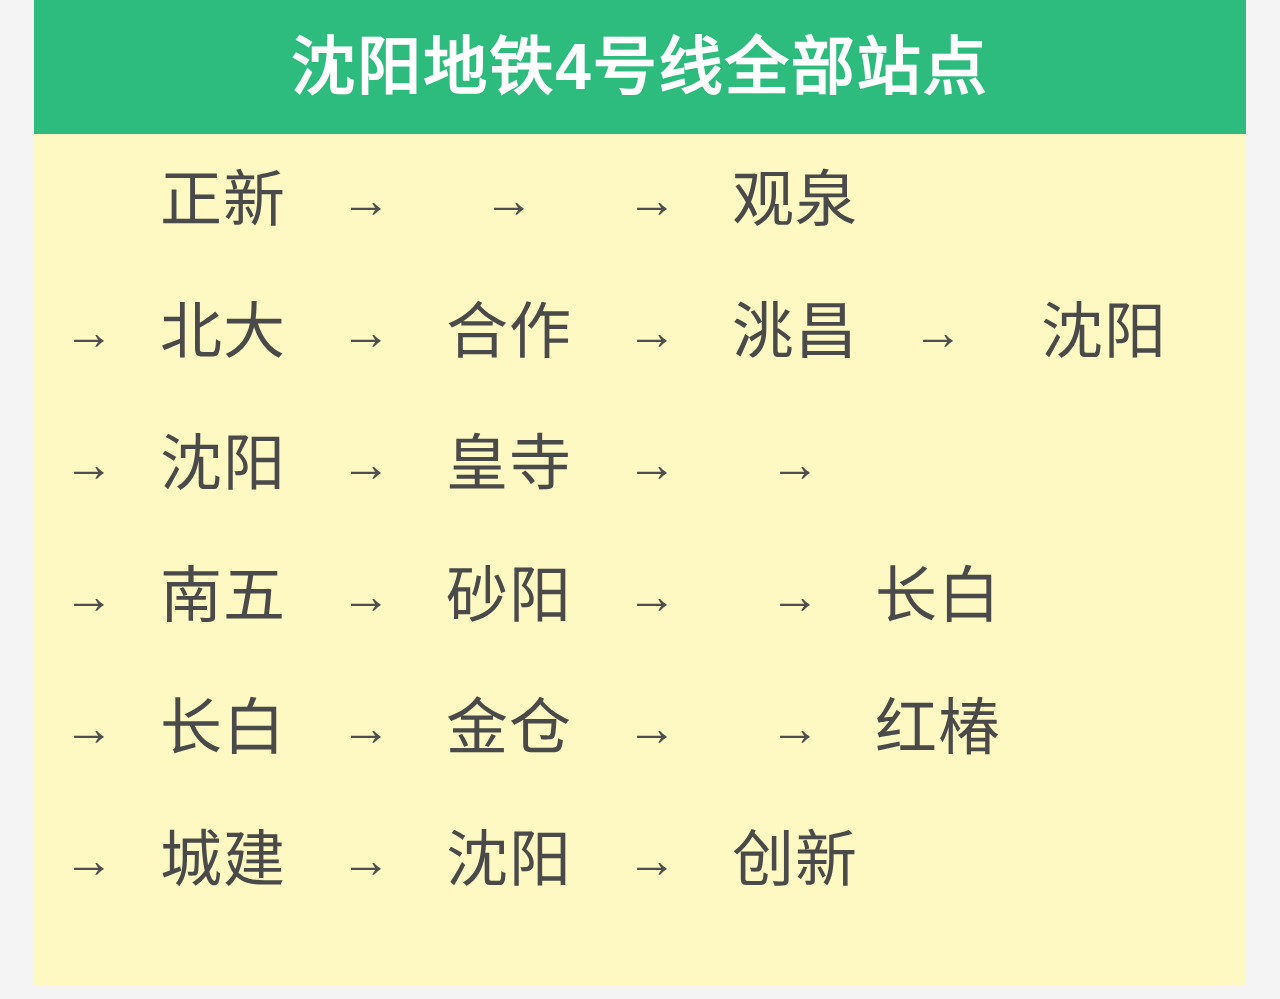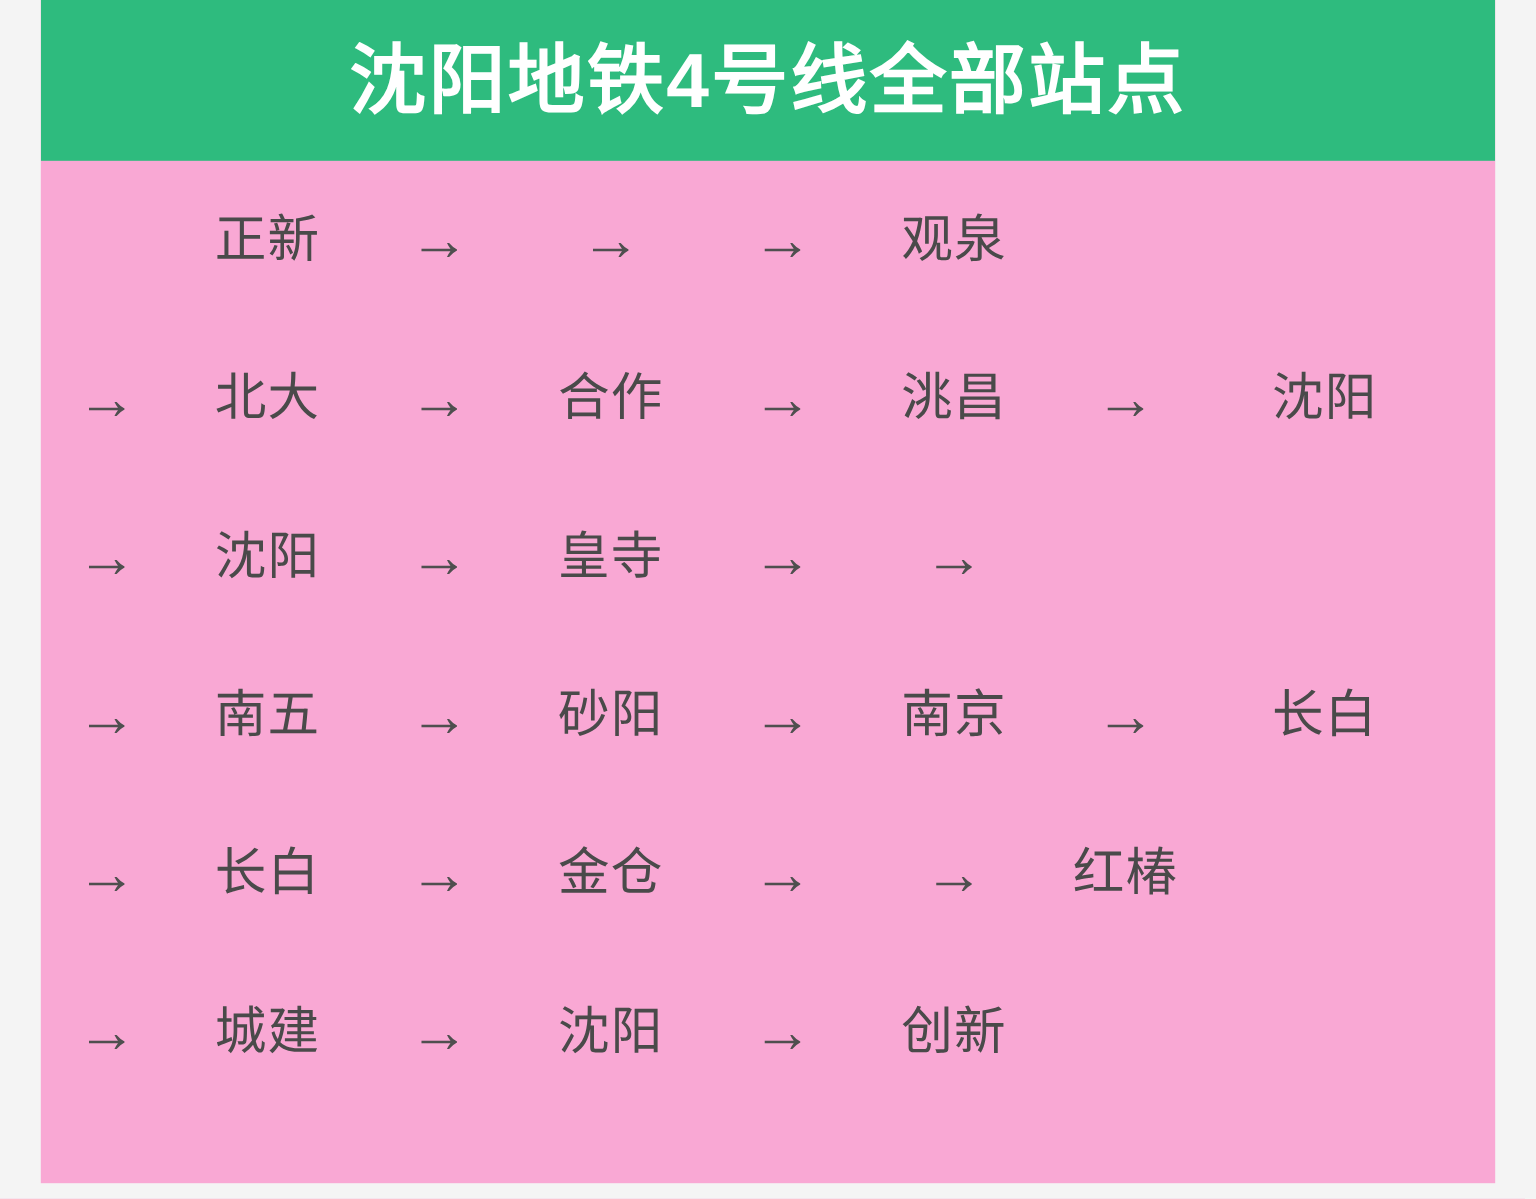--- a/index.html
+++ b/index.html
@@ -15,21 +15,21 @@
     overflow: hidden;
   }
 
   
   .page {
     position: absolute;
     left: 34px;
     top: 0;
     width: 1212px;
     height: 986px;
-    background: #f9a8d4;
+    background: #fef9c3;
     overflow: hidden;
   }
 
   
   .banner {
     width: 1212px;
     height: 134px;
     background: #2ebb7e;
     display: flex;
     align-items: center;
@@ -58,21 +58,21 @@
     box-sizing: border-box;
   }
   .cell {
     display: flex;
     align-items: center;
     justify-content: center;
     height: 114px;
     box-sizing: border-box;
   }
   .station {
-    font-size: 43px;
+    font-size: 62px;
     color: #4a4a4a;
     line-height: 1;
     white-space: nowrap;
     letter-spacing: 1px;
   }
   .arrow {
     font-size: 50px;
     color: #4f4f4f;
     line-height: 1;
     white-space: nowrap;
@@ -197,23 +197,20 @@
         <div class="cell">
           <span class="arrow">→</span>
         </div>
         <div class="cell">
           <span class="station">砂阳</span>
         </div>
         <div class="cell">
           <span class="arrow">→</span>
         </div>
         <div class="cell">
-          <span class="station">南京</span>
-        </div>
-        <div class="cell">
           <span class="arrow">→</span>
         </div>
         <div class="cell">
           <span class="station">长白</span>
         </div>
       </div>
       <div class="station-row">
         <div class="cell arrow-lead">
           <span class="arrow">→</span>
         </div>

